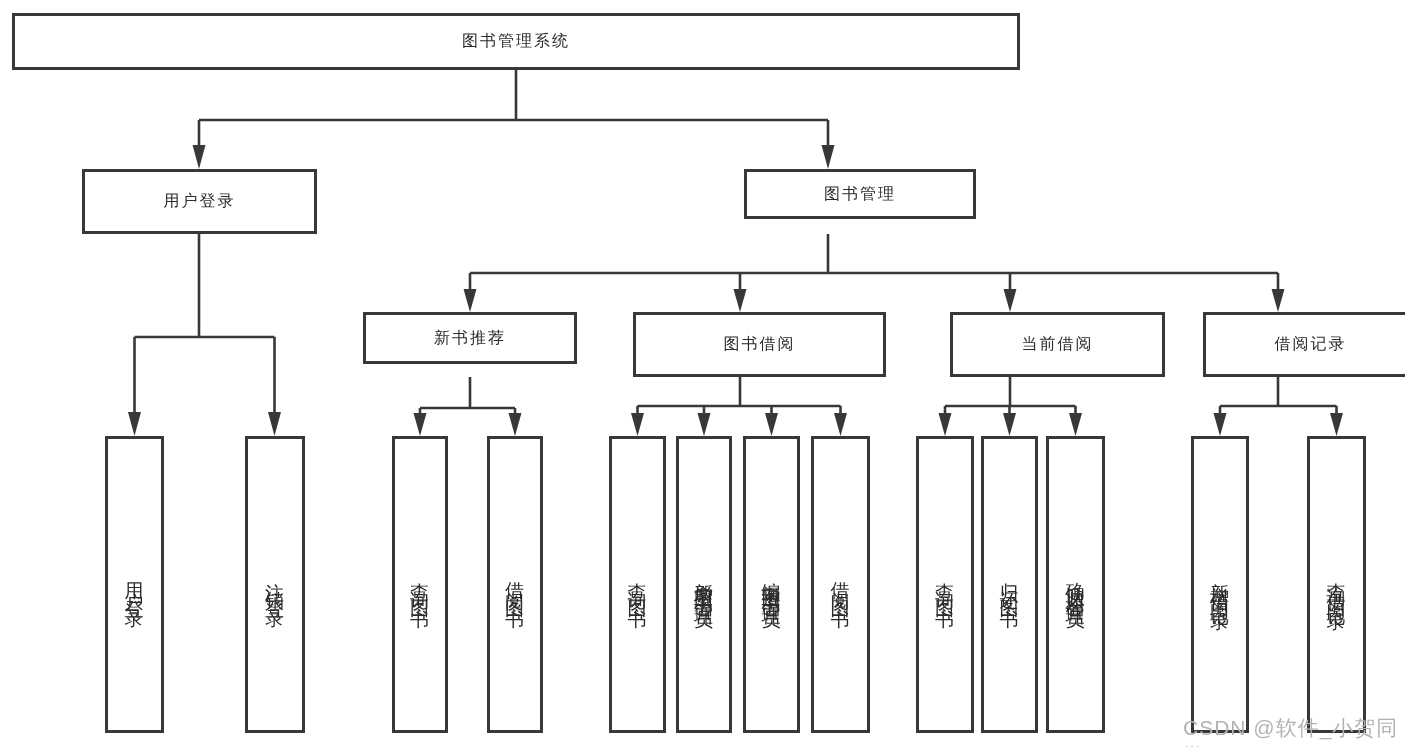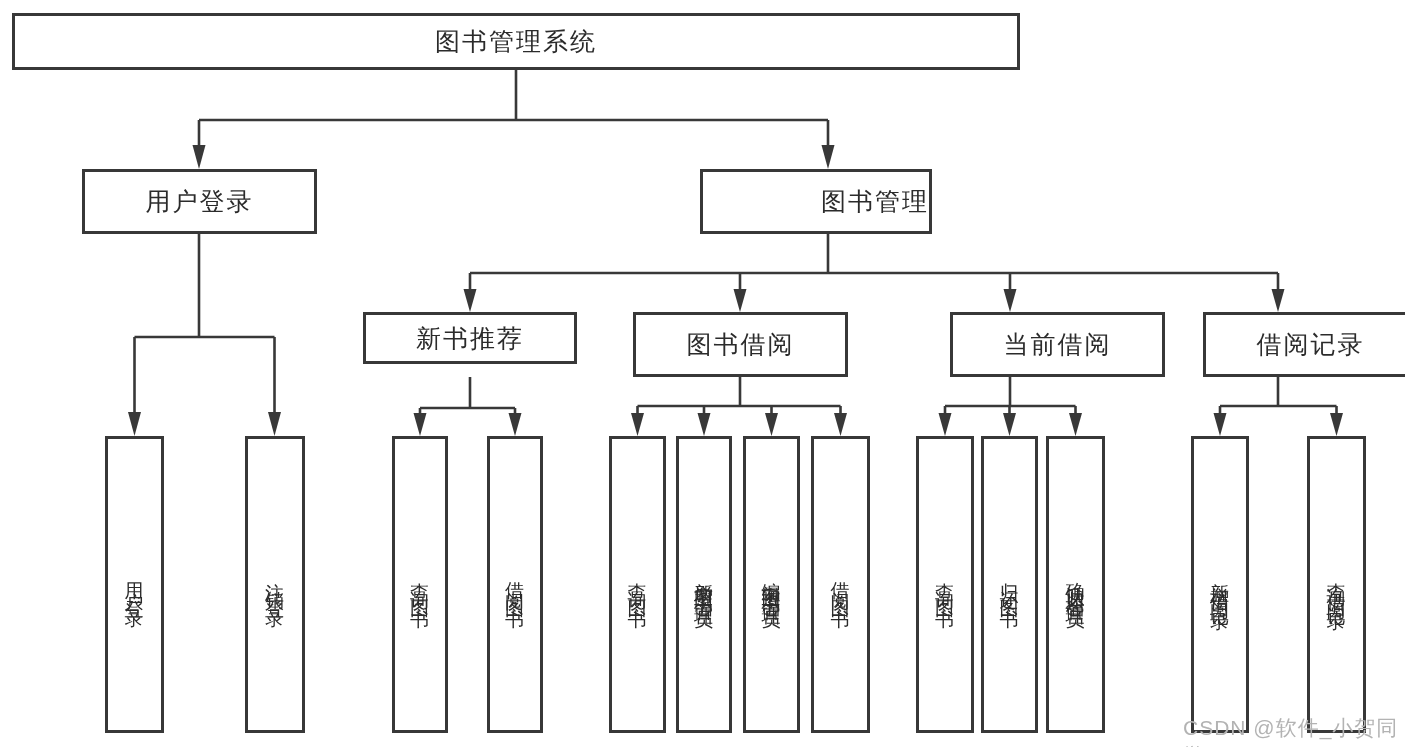--- a/index.html
+++ b/index.html
@@ -4,21 +4,21 @@
 <style>
   html,body{margin:0;padding:0;background:#ffffff;}
   #stage{
     position:relative;width:1405px;height:747px;background:#ffffff;overflow:hidden;
     font-family:"Liberation Sans", sans-serif;
   }
   #wires{position:absolute;left:0;top:0;width:1405px;height:747px;}
   .box{
     position:absolute;background:#ffffff;border:3px solid #383838;box-sizing:border-box;
     display:flex;align-items:center;justify-content:center;
-    color:#2b2b2b;font-size:25px;letter-spacing:2px;white-space:nowrap;
+    color:#2b2b2b;font-size:16px;letter-spacing:2px;white-space:nowrap;
   }
   .vbox{
     position:absolute;background:#ffffff;border:3px solid #383838;box-sizing:border-box;
     display:flex;align-items:center;justify-content:center;color:#2b2b2b;
   }
   .vtext{
     writing-mode:vertical-rl;text-orientation:mixed;
     font-size:19px;letter-spacing:9px;line-height:1;white-space:nowrap;
   }
   .watermark{
@@ -78,28 +78,28 @@
     </g>
   </svg>
 
   <div class="box" style="left:12px;top:13px;width:1008px;height:57px;">
     <span>图书管理系统</span>
   </div>
 
   <div class="box" style="left:82px;top:169px;width:235px;height:65px;">
     <span>用户登录</span>
   </div>
-  <div class="box" style="left:700px;top:169px;width:232px;height:65px;justify-content:flex-end;">
+  <div class="box" style="left:744px;top:169px;width:232px;height:50px;">
     <span>图书管理</span>
   </div>
 
   <div class="box" style="left:363px;top:312px;width:214px;height:52px;">
     <span>新书推荐</span>
   </div>
-  <div class="box" style="left:633px;top:312px;width:215px;height:65px;">
+  <div class="box" style="left:633px;top:312px;width:253px;height:65px;">
     <span>图书借阅</span>
   </div>
   <div class="box" style="left:902px;top:312px;width:215px;height:65px;margin-left:48px;">
     <span>当前借阅</span>
   </div>
   <div class="box" style="left:1171px;top:312px;width:215px;height:65px;margin-left:32px;">
     <span>借阅记录</span>
   </div>
 
   <div class="vbox" style="left:105px;top:436px;width:59px;height:297px;">

